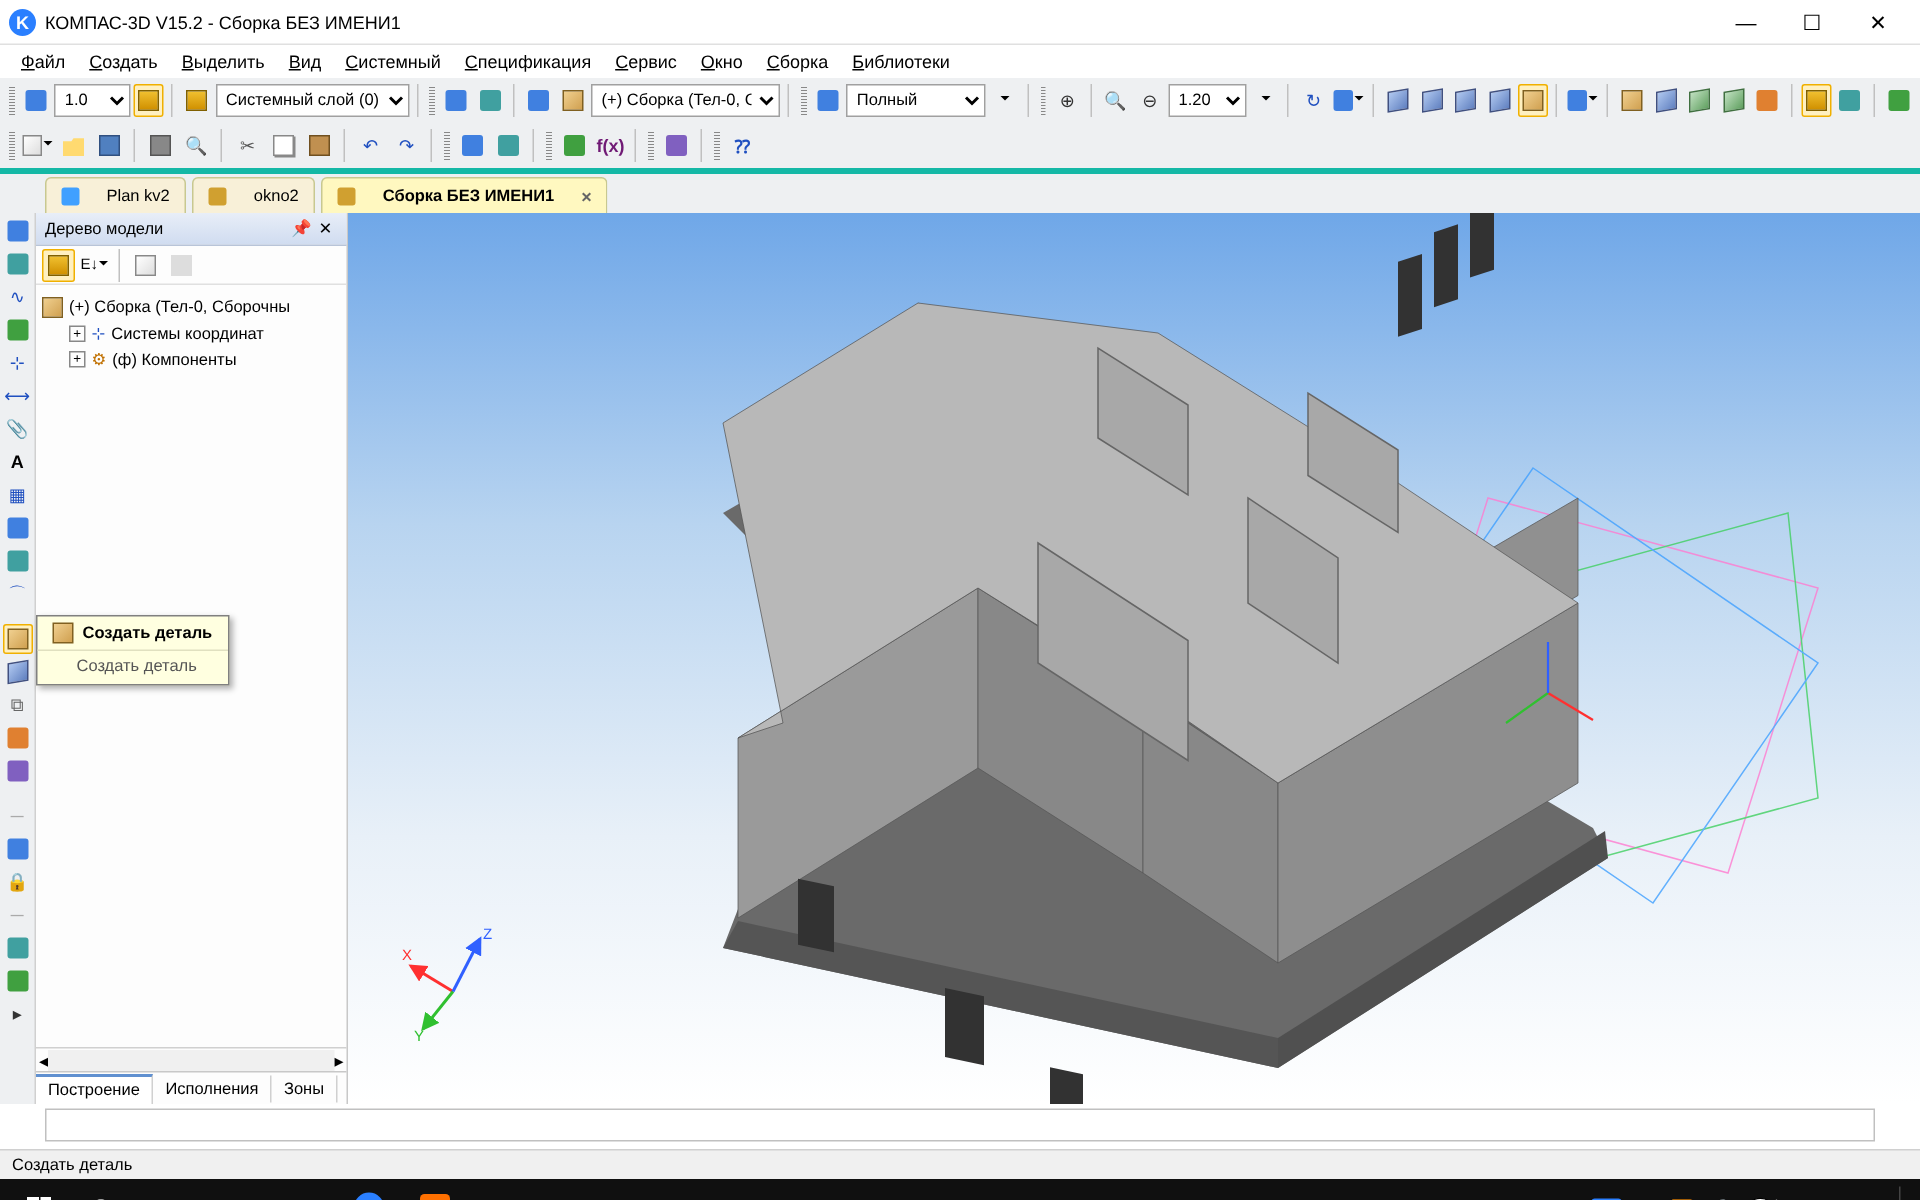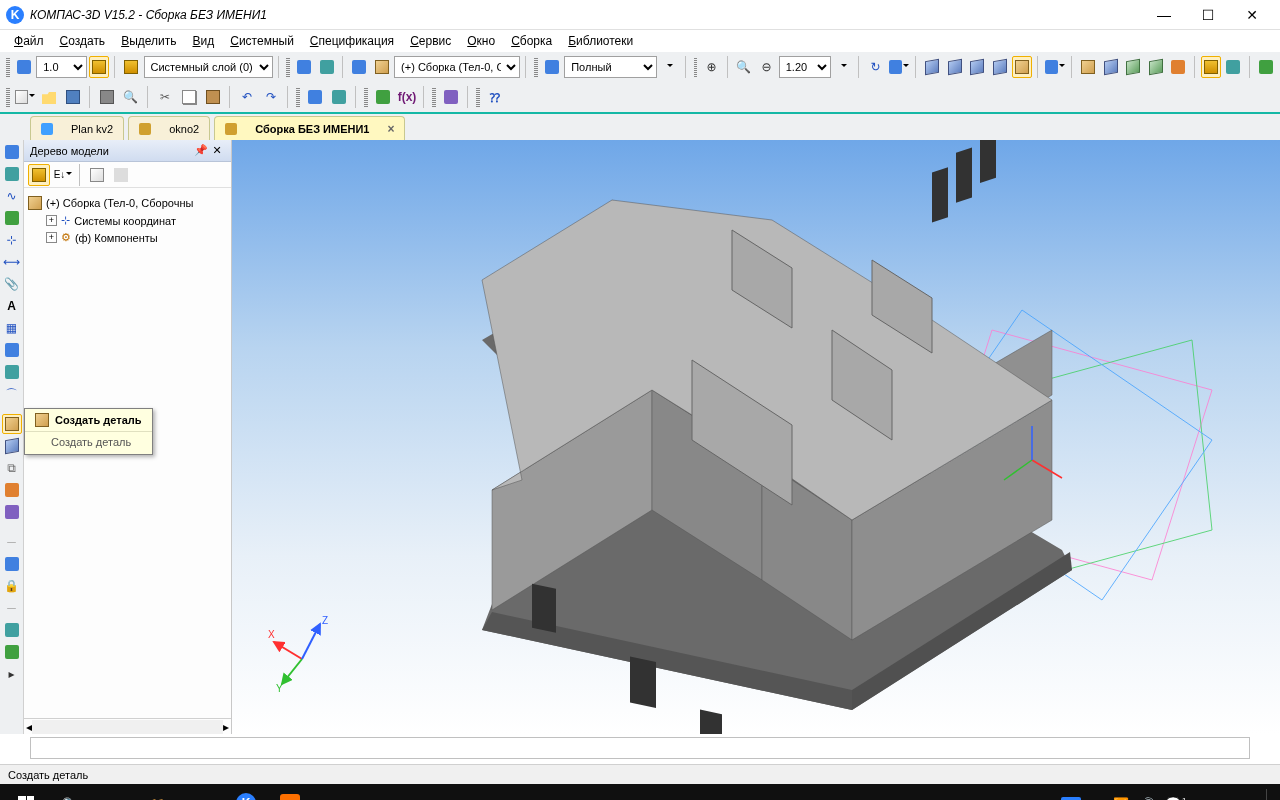--- a/index.html
+++ b/index.html
@@ -1,24 +1,24 @@
 <!DOCTYPE html>
 <html><head>
 <meta charset="utf-8">
 <style>
   * { box-sizing: border-box; margin: 0; padding: 0; font-family: "Segoe UI", Tahoma, sans-serif; }
   body { width: 1280px; height: 800px; background: #fff; overflow: hidden; font-size: 12px; color: #000; }
   .titlebar { height: 30px; background: #fff; display: flex; align-items: center; padding: 0 6px; border-bottom: 1px solid #e0e0e0; }
   .titlebar .app-icon { width: 18px; height: 18px; border-radius: 50%; background: #2a7fff; color: #fff; display: flex; align-items: center; justify-content: center; font-weight: bold; font-size: 12px; margin-right: 6px;}
-  .titlebar .title { flex: 1; font-style: italic; }
+  .titlebar .title { flex: 1; }
   .winbtn { width: 44px; height: 28px; display: flex; align-items: center; justify-content: center; font-size: 14px; }
   .menubar { height: 22px; display: flex; align-items: center; padding: 0 8px; gap: 4px; }
   .menuitem { padding: 2px 6px; }
   .menuitem::first-letter { text-decoration: underline; }
-  .toolbars { background: #eef0f2; border-bottom: 2px solid #14b8a6; }
+  .toolbars { background: #eef0f2; border-bottom: 4px solid #14b8a6; }
   .tbrow { display: flex; align-items: center; height: 30px; padding: 0 4px; gap: 2px; }
   .tbtn { width: 22px; height: 22px; border: 1px solid transparent; display: flex; align-items: center; justify-content: center; background: transparent; border-radius: 2px;}
   .tbtn.active { border-color: #f0b000; background: #fff0c0; }
   .tcombo { height: 22px; border: 1px solid #a0a0a0; background: #fff; font-size: 11px; padding: 0 2px; }
   .sep { width: 2px; height: 22px; border-left: 1px solid #c0c0c0; margin: 0 3px;}
   .drag { width: 4px; height: 20px; background:
      linear-gradient(#888 1px, transparent 1px) 0 3px/2px 4px,
      linear-gradient(#888 1px, transparent 1px) 2px 5px/2px 4px; margin:0 2px;}
   .doctabs { height: 26px; background: #eef0f2; display: flex; align-items: flex-end; padding-left: 30px; gap: 4px;}
   .doctab { height: 24px; padding: 0 10px; display: flex; align-items: center; gap: 18px; background: #f8f0d8; border: 1px solid #c8c890; border-bottom: none; border-radius: 4px 4px 0 0; font-size: 11px;}
@@ -420,20 +420,25 @@
         <span class="expander">+</span>
         <span style="color:#c07000">⚙</span>
         <span>(ф) Компоненты</span>
       </div>
     </div>
     <div class="panel-scroll">
       <span>◂</span>
       <div class="track"></div>
       <span>▸</span>
     </div>
+    <div class="panel-tabs">
+      <div class="ptab active">Построение</div>
+      <div class="ptab">Исполнения</div>
+      <div class="ptab">Зоны</div>
+    </div>
   </div>
 
   <div class="viewport">
     <svg class="model-svg" viewBox="0 0 1048 594">
 
       <g stroke-width="1" fill="none" opacity="0.8">
         <path d="M760 190 L980 250 L920 440 L700 380 Z" stroke="#ff7bd0"></path>
         <path d="M740 260 L960 200 L980 390 L760 450 Z" stroke="#40d060"></path>
         <path d="M790 170 L980 300 L870 460 L680 330 Z" stroke="#40a0ff"></path>
       </g>

